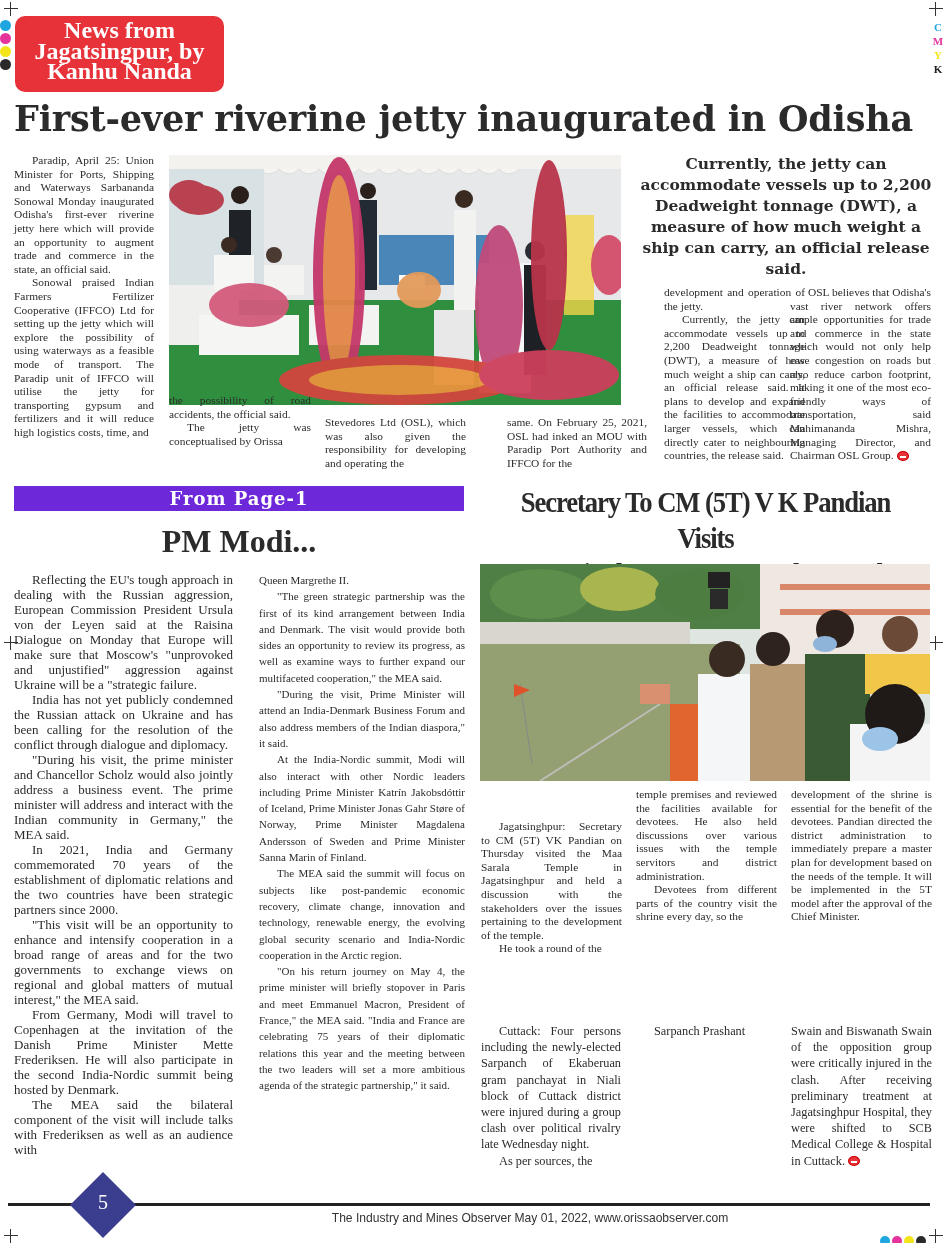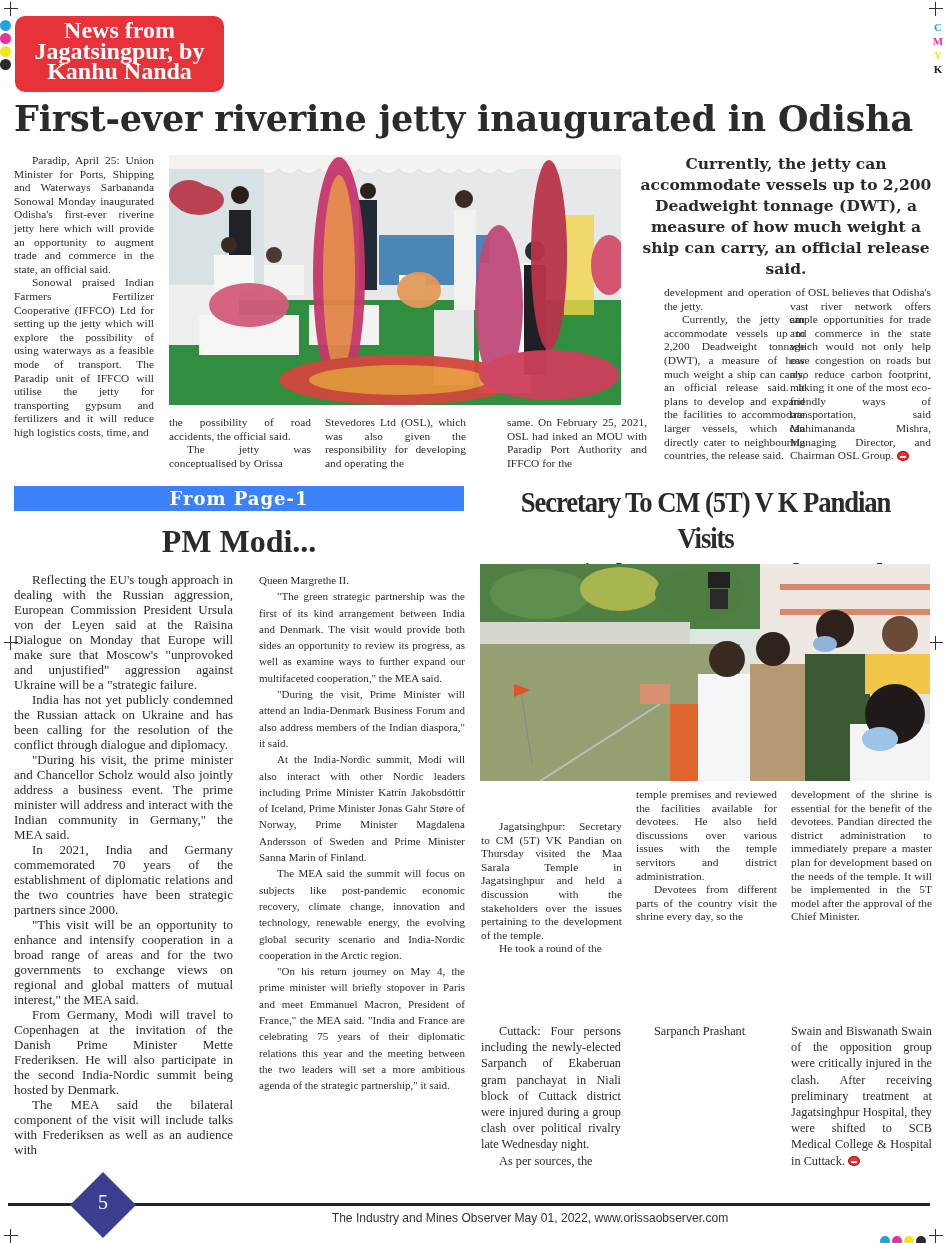--- a/index.html
+++ b/index.html
@@ -21,21 +21,21 @@
   .main-headline { position: absolute; left: 14px; top: 98px; width: 920px; font-family: "DejaVu Serif", serif; font-weight: bold; font-size: 35px; letter-spacing: -0.2px; color: #2b2b2b; white-space: nowrap; }
 
   .col { position: absolute; font-size: 11.4px; line-height: 13.6px; text-align: justify; color: #2b2b2b; }
   .col p { text-indent: 18px; }
   .col p.noindent { text-indent: 0; }
 
   .photo { position: absolute; overflow: hidden; }
 
   .pullquote { position: absolute; left: 640px; top: 153px; width: 292px; text-align: center; font-family: "DejaVu Serif", serif; font-weight: bold; font-size: 15.5px; line-height: 21px; color: #2b2b2b; }
 
-  .from-page { position: absolute; left: 14px; top: 486px; width: 450px; height: 25px; background: #3b82f6; color: #fff; text-align: center; font-family: "DejaVu Serif", serif; font-weight: bold; font-size: 18px; line-height: 25px; letter-spacing: 1px; }
+  .from-page { position: absolute; left: 14px; top: 486px; width: 450px; height: 25px; background: #6d28d9; color: #fff; text-align: center; font-family: "DejaVu Serif", serif; font-weight: bold; font-size: 18px; line-height: 25px; letter-spacing: 1px; }
 
   .pm-head { position: absolute; left: 14px; top: 523px; width: 450px; text-align: center; font-family: "Liberation Serif", serif; font-size: 32px; color: #2b2b2b; }
 
   .sec-head { position: absolute; left: 478px; top: 484px; width: 455px; text-align: center; font-family: "Liberation Serif", serif; font-weight: bold; font-size: 29px; line-height: 36px; letter-spacing: -1.2px; color: #2b2b2b; transform: scaleX(0.92); transform-origin: center; }
 
   .sar-head { position: absolute; left: 478px; top: 939px; width: 455px; text-align: center; font-family: "Liberation Serif", serif; font-weight: bold; font-size: 31px; line-height: 39px; color: #2b2b2b; }
 
   .end-mark { display: inline-block; width: 12px; height: 10px; border-radius: 50%; background: #e8323a; border: 1px solid #c00; vertical-align: middle; position: relative; top: -1px; margin-left: 3px; }
   .end-mark::after { content: ""; position: absolute; left: 2px; right: 2px; top: 4px; height: 2px; background: #fff; }
 
@@ -121,21 +121,21 @@
       <ellipse cx="380" cy="220" rx="70" ry="25" fill="#cc3f5c"></ellipse>
       <ellipse cx="80" cy="150" rx="40" ry="22" fill="#d25a7a"></ellipse>
       <ellipse cx="250" cy="135" rx="22" ry="18" fill="#e39a5a"></ellipse>
       <ellipse cx="20" cy="40" rx="20" ry="15" fill="#b83a4a"></ellipse>
       <ellipse cx="30" cy="45" rx="25" ry="15" fill="#b83a4a"></ellipse>
       <ellipse cx="440" cy="110" rx="18" ry="30" fill="#d34e6a"></ellipse>
     </g>
   </svg>
 </div>
 
-<div class="col" style="left:169px; top:416px; width:142px;">
+<div class="col" style="left:169px; top:394px; width:142px;">
   <p class="noindent">the possibility of road accidents, the official said.</p>
   <p>The jetty was conceptualised by Orissa</p>
 </div>
 <div class="col" style="left:325px; top:416px; width:141px;">
   <p class="noindent">Stevedores Ltd (OSL), which was also given the responsibility for developing and operating the</p>
 </div>
 <div class="col" style="left:507px; top:416px; width:140px;">
   <p class="noindent">same. On February 25, 2021, OSL had inked an MOU with Paradip Port Authority and IFFCO for the</p>
 </div>
 

